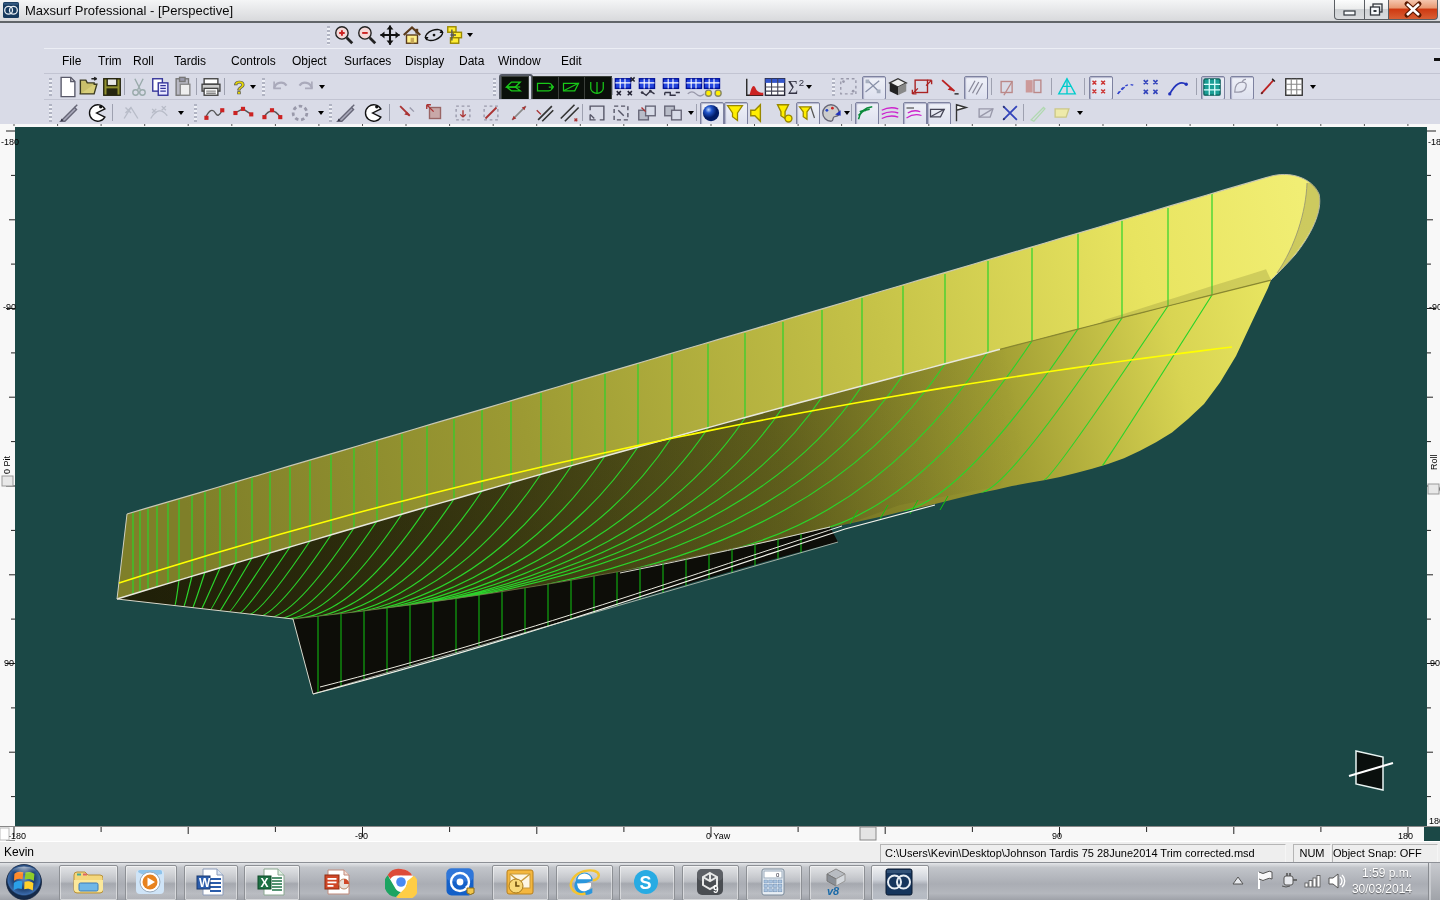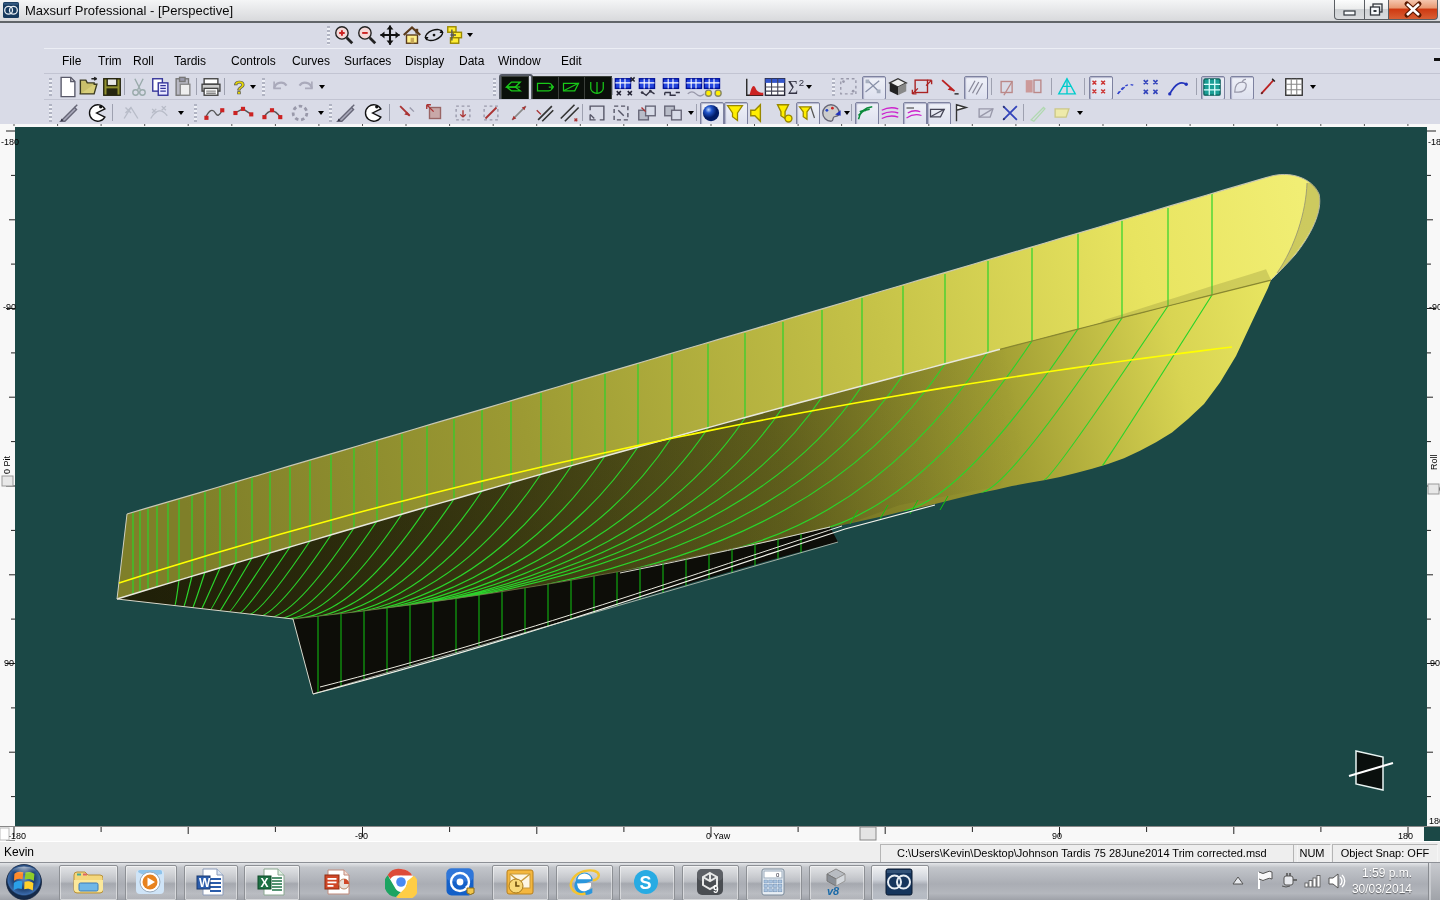--- a/index.html
+++ b/index.html
@@ -108,21 +108,21 @@
         </svg></div>
       <div style="position:absolute;left:423px;top:10px;width:0;height:0;border-left:3.5px solid transparent;border-right:3.5px solid transparent;border-top:4px solid #000"></div>
     </div>
 
   <div class="abs strip" id="menubar">
     <span class="mi" style="left:18px">File</span>
       <span class="mi" style="left:54px">Trim</span>
       <span class="mi" style="left:89px">Roll</span>
       <span class="mi" style="left:130px">Tardis</span>
       <span class="mi" style="left:187px">Controls</span>
-      <span class="mi" style="left:248px">Curves</span>
+      <span class="mi" style="left:248px">Object</span>
       <span class="mi" style="left:300px">Surfaces</span>
       <span class="mi" style="left:361px">Display</span>
       <span class="mi" style="left:415px">Data</span>
       <span class="mi" style="left:454px">Window</span>
       <span class="mi" style="left:517px">Edit</span>
     <span style="position:absolute;left:1390px;top:9px;width:10px;height:3px;background:#111"></span>
     <svg style="position:absolute;left:1406px;top:3px" width="12" height="12" viewBox="0 0 12 12">
         <rect x="3" y="1" width="8" height="6" fill="#111"></rect>
         <rect x="1" y="4" width="8" height="7" fill="none" stroke="#111" stroke-width="1.6"></rect>
         <rect x="2.5" y="7" width="5" height="3" fill="#111"></rect>
@@ -584,23 +584,23 @@
 <text x="1052" y="715" font-size="9">90</text>
 <text x="1398" y="715" font-size="9">180</text>
 <rect x="860" y="703" width="16" height="13" fill="#e4e4e4" stroke="#888"></rect>
 <rect x="1424" y="703" width="16" height="14" fill="#1b4846"></rect>
 <rect x="0" y="704" width="9" height="12" fill="#fff" stroke="#bbb"></rect>
       </svg>
   </div>
 
   <div class="abs" id="statusbar">
     <span style="position:absolute;left:4px;top:3px">Kevin</span>
-    <span class="sbox" style="left:880px;width:400px;padding-left:16px">C:\Users\Kevin\Desktop\Johnson Tardis 75  28June2014 Trim corrected.msd</span>
+    <span class="sbox" style="left:880px;width:400px;padding-left:4px">C:\Users\Kevin\Desktop\Johnson Tardis 75  28June2014 Trim corrected.msd</span>
     <span class="sbox" style="left:1293px;width:36px;text-align:center">NUM</span>
-    <span class="sbox" style="left:1332px;width:104px;text-align:center">Object Snap: OFF</span>
+    <span class="sbox" style="left:1332px;width:104px;text-align:left">Object Snap: OFF</span>
   </div>
 
   <div class="abs" id="taskbar">
       <svg style="position:absolute;left:3px;top:0px" width="42" height="38" viewBox="0 0 42 38">
 <defs>
           <radialGradient id="orb" cx="0.5" cy="0.4">
             <stop offset="0" stop-color="#5a8ac8"></stop>
             <stop offset="0.6" stop-color="#1e4070"></stop>
             <stop offset="0.92" stop-color="#3a6aaa"></stop>
             <stop offset="1" stop-color="#142a4a"></stop>

